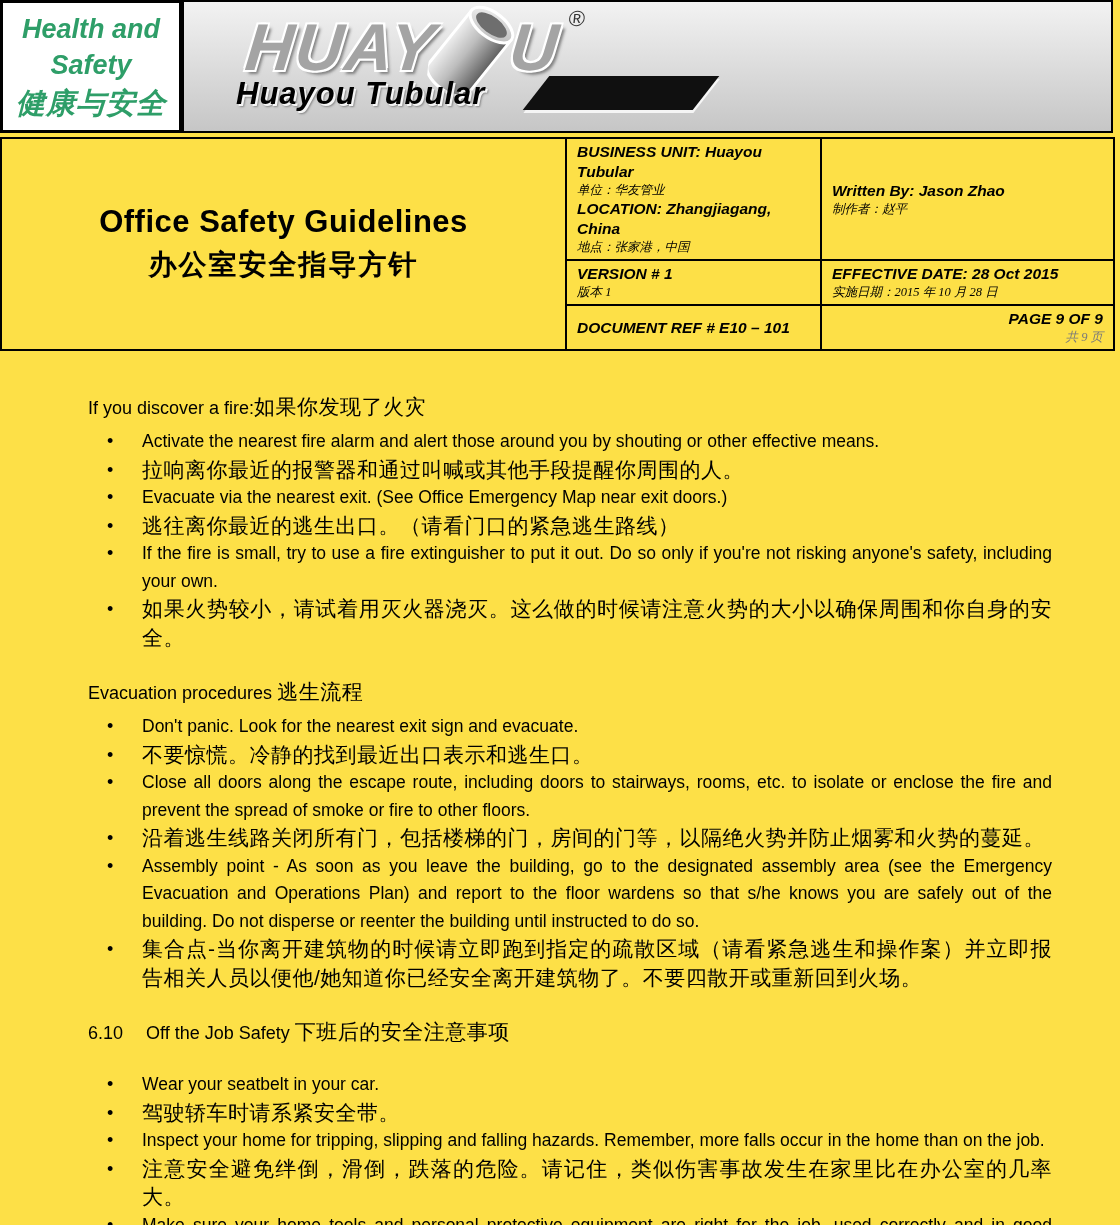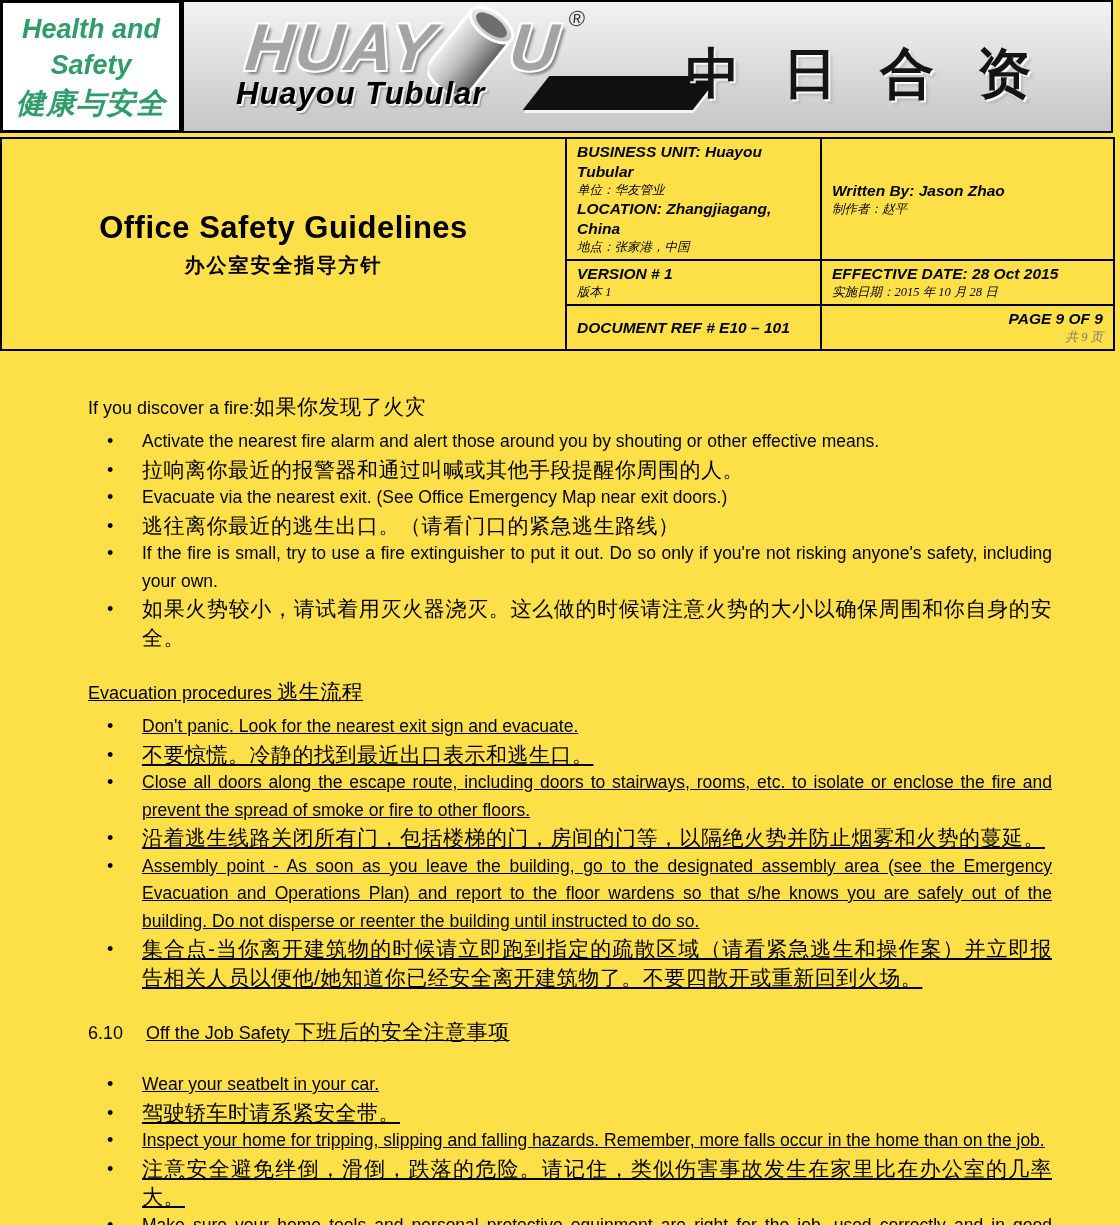--- a/index.html
+++ b/index.html
@@ -52,34 +52,34 @@
     position:absolute; right:66px; top:36px; z-index:2;
     font-size:54px; font-weight:bold; color:#141414; letter-spacing:14px; white-space:nowrap;
     text-shadow: 2px 2px 0 rgba(255,255,255,0.9), 4px 4px 3px rgba(0,0,0,0.12);
   }
 
   
   table.info { border-collapse:collapse; table-layout:fixed; width:1113px; margin-top:4px; }
   table.info td { border:2px solid #000; padding:3px 10px; vertical-align:middle; overflow:hidden; }
   .title-cell { text-align:center; }
   .doc-title { font-size:31px; font-weight:bold; letter-spacing:0.5px; }
-  .doc-title-zh { font-size:20px; font-weight:bold; margin-top:6px; letter-spacing:2px; }
+  .doc-title-zh { font-size:28px; font-weight:bold; margin-top:6px; letter-spacing:2px; }
   .m-en { font-size:15.5px; font-weight:bold; font-style:italic; line-height:20px; }
   .m-zh { font-size:12.5px; font-style:italic; font-family:"Liberation Serif","DejaVu Serif",serif; line-height:17px; }
   .row-a td { height:68px; }
   .row-b td { height:38px; }
   .row-c td { height:34px; }
   .page-cell { text-align:right; }
   .gray { color:#7a7a7a; }
 
   
   .doc-body { margin:42px 0 0 88px; width:980px; }
   .sec-heading { font-size:18px; line-height:27px; }
   .zh { font-size:21px; letter-spacing:0.5px; }
-  .sec { margin-top:26px;text-decoration:underline; }
+  .sec { margin-top:26px; }
   ul.blist { list-style:none; margin-top:6px; }
   ul.blist.spaced { margin-top:24px; }
   ul.blist li {
     position:relative; margin-left:54px; width:910px;
     text-align:justify; font-size:17.5px; line-height:27.5px;
   }
   ul.blist li::before {
     content:"\2022";
     position:absolute; left:-35px; top:0; font-size:18px;
   }
@@ -114,21 +114,20 @@
               </linearGradient>
             </defs>
             <g transform="rotate(35 43 50)">
               <path d="M17 22 L17 88 A26 11 0 0 0 69 88 L69 22 Z" fill="url(#pbody)" stroke="#ffffff" stroke-width="3"></path>
               <ellipse cx="43" cy="22" rx="26" ry="12" fill="url(#prim)" stroke="#ffffff" stroke-width="3"></ellipse>
               <ellipse cx="43" cy="22" rx="19" ry="8" fill="#6e6e6e"></ellipse>
             </g>
           </svg><span>U</span><span class="reg">®</span></div>
         <div class="logo-sub">Huayou Tubular</div>
       </div>
-      <div class="jv">中 日 合 资</div>
     </div>
   </div>
 
   <table class="info">
     <colgroup>
         <col style="width:565px">
         <col style="width:255px">
         <col style="width:293px">
       </colgroup>
     <tbody>

